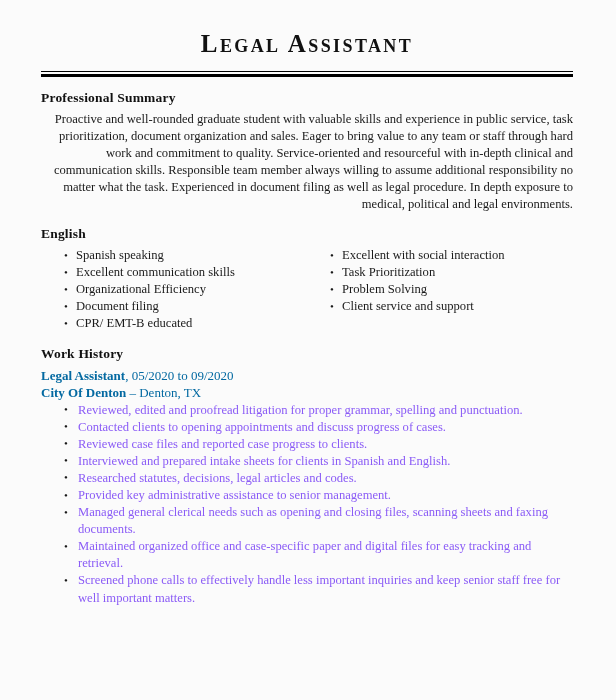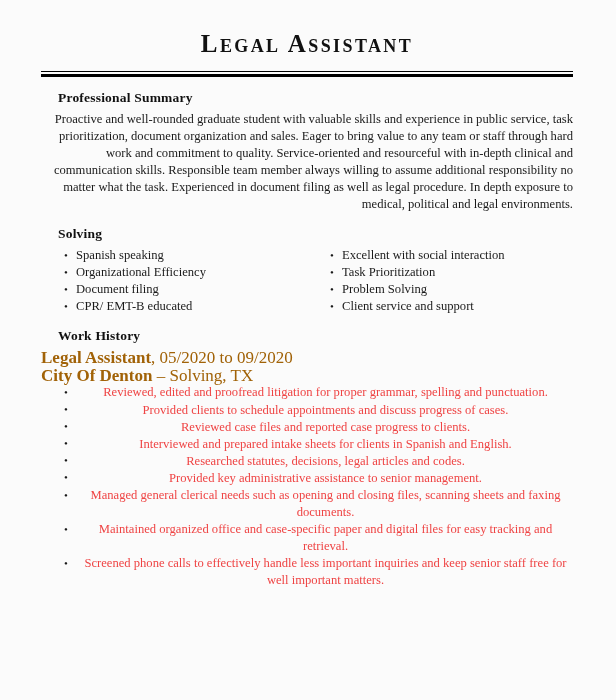--- a/index.html
+++ b/index.html
@@ -47,21 +47,20 @@
   
   .section {
     margin-top: 13px;
   }
   .section-heading {
     font-size: 13.5px;
     font-weight: 700;
     color: #111;
     margin-bottom: 5px;
     letter-spacing: 0.2px;
-    margin-left: 17px;
   }
 
   .summary-text {
     font-size: 12.6px;
     line-height: 17.1px;
     text-align: right;
     color: #1a1a1a;
   }
 
   
@@ -89,39 +88,38 @@
     content: "\2022";
     position: absolute;
     left: 0;
     top: -0.5px;
     font-size: 11px;
     color: #1a1a1a;
   }
 
   
   .job-title-line {
-    font-size: 17px;
+    font-size: 13px;
     line-height: 17.5px;
-    color: #a16207;
+    color: #0369a1;
   }
   .job-title-line .bold {
     font-weight: 700;
   }
   .job-bullets {
     margin: 0;
     padding: 0 0 0 23px;
     list-style: none;
   }
   .job-bullets li {
     font-size: 12.6px;
     line-height: 17.1px;
     position: relative;
     padding-left: 14px;
-    color: #ef4444;
-    text-align: center;
+    color: #8b5cf6;
   }
   .job-bullets li::before {
     content: "\2022";
     position: absolute;
     left: 0;
     top: -0.5px;
     font-size: 11px;
     color: #1a1a1a;
   }
 </style>
@@ -132,25 +130,26 @@
 
   <div class="resume-title">Legal Assistant</div>
   <div class="title-rule"></div>
 
   <div class="section">
     <div class="section-heading">Professional Summary</div>
     <div class="summary-text">Proactive and well-rounded graduate student with valuable skills and experience in public service, task prioritization, document organization and sales. Eager to bring value to any team or staff through hard work and commitment to quality. Service-oriented and resourceful with in-depth clinical and communication skills. Responsible team member always willing to assume additional responsibility no matter what the task. Experienced in document filing as well as legal procedure. In depth exposure to medical, political and legal environments.</div>
   </div>
 
   <div class="section">
-    <div class="section-heading">Solving</div>
+    <div class="section-heading">English</div>
     <div class="skills-wrap">
       <div class="skills-col">
         <ul>
           <li>Spanish speaking</li>
+          <li>Excellent communication skills</li>
           <li>Organizational Efficiency</li>
           <li>Document filing</li>
           <li>CPR/ EMT-B educated</li>
         </ul>
       </div>
       <div class="skills-col">
         <ul>
           <li>Excellent with social interaction</li>
           <li>Task Prioritization</li>
           <li>Problem Solving</li>
@@ -158,25 +157,25 @@
         </ul>
       </div>
     </div>
   </div>
 
   <div class="section">
     <div class="section-heading">Work History</div>
 
     <div class="job-entry">
       <div class="job-title-line"><span class="bold">Legal Assistant</span><span>, 05/2020 to 09/2020</span></div>
-      <div class="job-title-line"><span class="bold">City Of Denton</span><span> – Solving, TX</span></div>
+      <div class="job-title-line"><span class="bold">City Of Denton</span><span> – Denton, TX</span></div>
 
       <ul class="job-bullets">
         <li>Reviewed, edited and proofread litigation for proper grammar, spelling and punctuation.</li>
-        <li>Provided clients to schedule appointments and discuss progress of cases.</li>
+        <li>Contacted clients to opening appointments and discuss progress of cases.</li>
         <li>Reviewed case files and reported case progress to clients.</li>
         <li>Interviewed and prepared intake sheets for clients in Spanish and English.</li>
         <li>Researched statutes, decisions, legal articles and codes.</li>
         <li>Provided key administrative assistance to senior management.</li>
         <li>Managed general clerical needs such as opening and closing files, scanning sheets and faxing documents.</li>
         <li>Maintained organized office and case-specific paper and digital files for easy tracking and retrieval.</li>
         <li>Screened phone calls to effectively handle less important inquiries and keep senior staff free for well important matters.</li>
       </ul>
     </div>
   </div>

